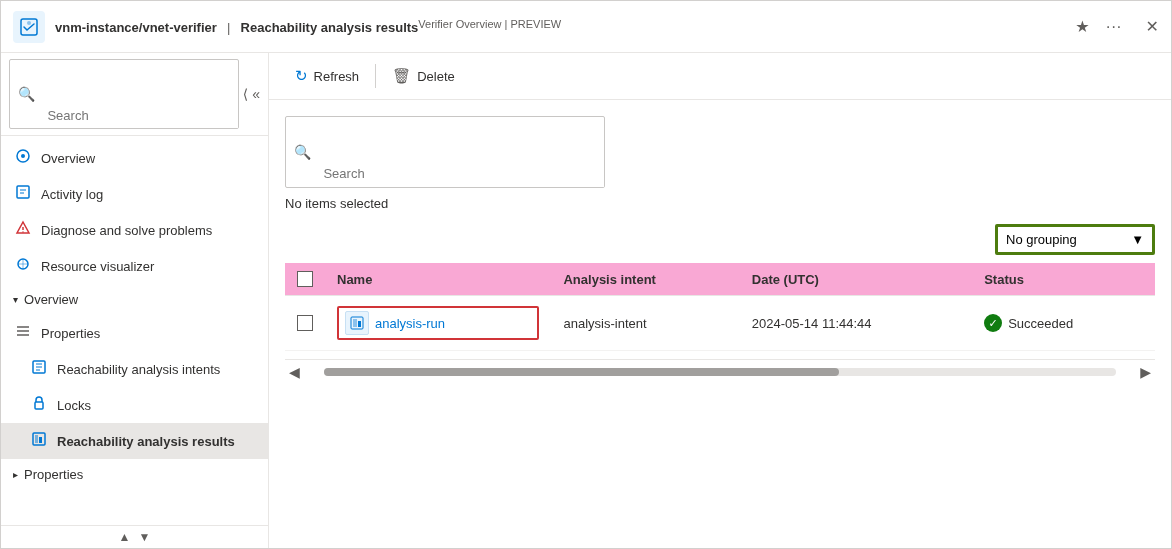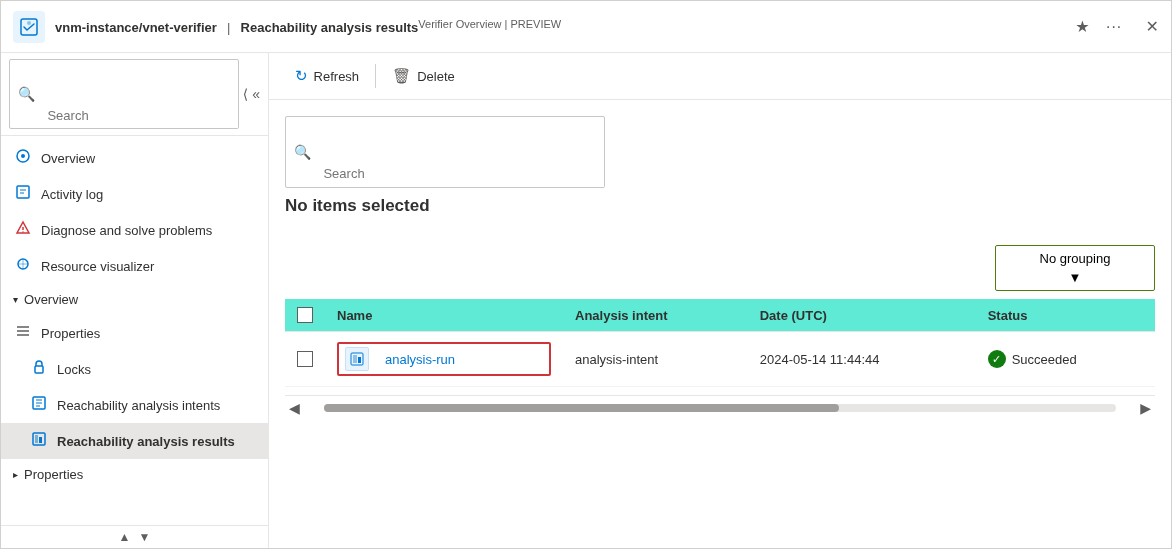--- a/index.html
+++ b/index.html
@@ -67,50 +67,49 @@
 
     .content-search {
       display: flex; align-items: center; gap: 0;
       border: 1px solid #c8c6c4; border-radius: 2px; width: 320px; margin-bottom: 8px;
     }
     .content-search-icon { padding: 6px 8px; color: #605e5c; font-size: 14px; }
     .content-search input {
       flex: 1; border: none; outline: none; padding: 6px 4px; font-size: 13px; margin-top: 43px;
     }
 
-    .no-items-text { color: #323130; font-size: 17px; margin-bottom: 29px; font-weight: bold; }
+    .no-items-text { color: #323130; font-size: 13px; margin-bottom: 13px; }
 
     .grouping-row { display: flex; justify-content: flex-end; margin-bottom: 8px; }
     .grouping-select {
       display: flex; align-items: center; gap: 4px;
-      border: 1px solid #4d7c0f; border-radius: 2px; padding: 5px 8px;
+      border: 3px solid #4d7c0f; border-radius: 2px; padding: 5px 8px;
       background: #fff; cursor: pointer; font-size: 13px; min-width: 160px;
       justify-content: space-between;
-      flex-direction: column;
     }
 
     
     .data-table { width: 100%; border-collapse: collapse; }
     .data-table th {
       text-align: left; padding: 8px 12px; font-weight: 600; color: #323130;
-      border-bottom: 1px solid #e8e6e4; background: #5eead4; font-size: 13px;
+      border-bottom: 1px solid #e8e6e4; background: #f9a8d4; font-size: 13px;
     }
     .data-table td { padding: 10px 12px; border-bottom: 1px solid #f3f2f1; color: #323130; font-size: 13px; }
 
     .checkbox-cell { width: 36px; }
     .checkbox { width: 16px; height: 16px; border: 1px solid #605e5c; cursor: pointer; background: #fff; }
     .name-icon {
       width: 24px; height: 24px; background: #e8f4fd; border: 1px solid #c7e0f4;
       border-radius: 2px; display: flex; align-items: center; justify-content: center;
       font-size: 12px; color: #0078d4;
     }
     .name-link { color: #0078d4; cursor: pointer; text-decoration: none; }
 
     .name-cell-wrapper {
-      display: flex; align-items: center; gap: 16px;
+      display: flex; align-items: center; gap: 6px;
       border: 2px solid #d13438; padding: 3px 6px; border-radius: 2px;
     }
 
     .status-cell { display: flex; align-items: center; gap: 6px; }
     .status-icon-success {
       width: 18px; height: 18px; background: #107c10; border-radius: 50%;
       display: flex; align-items: center; justify-content: center; color: white; font-size: 11px;
     }
 
     .scrollbar-row {
@@ -226,37 +225,37 @@
                 <line x1="2" y1="8" x2="14" y2="8" stroke="#605e5c" stroke-width="1.5"></line>
                 <line x1="2" y1="12" x2="14" y2="12" stroke="#605e5c" stroke-width="1.5"></line>
               </svg>
           </span>
           <span>Properties</span>
         </div>
 
         <div class="nav-item" style="padding-left:28px;">
           <span class="nav-icon">
             <svg width="16" height="16" viewBox="0 0 16 16" fill="none">
-                <rect x="4" y="7" width="8" height="7" rx="1" stroke="#0078d4" stroke-width="1.5"></rect>
-                <path d="M5 7V5a3 3 0 016 0v2" stroke="#0078d4" stroke-width="1.5" fill="none"></path>
-              </svg>
-          </span>
-          <span>Locks</span>
-        </div>
-
-        <div class="nav-item" style="padding-left:28px;">
-          <span class="nav-icon">
-            <svg width="16" height="16" viewBox="0 0 16 16" fill="none">
                 <rect x="2" y="2" width="12" height="12" rx="1" stroke="#0078d4" stroke-width="1.5"></rect>
                 <line x1="5" y1="5" x2="11" y2="5" stroke="#0078d4" stroke-width="1"></line>
                 <line x1="5" y1="8" x2="11" y2="8" stroke="#0078d4" stroke-width="1"></line>
                 <line x1="5" y1="11" x2="9" y2="11" stroke="#0078d4" stroke-width="1"></line>
               </svg>
           </span>
           <span>Reachability analysis intents</span>
+        </div>
+
+        <div class="nav-item" style="padding-left:28px;">
+          <span class="nav-icon">
+            <svg width="16" height="16" viewBox="0 0 16 16" fill="none">
+                <rect x="4" y="7" width="8" height="7" rx="1" stroke="#0078d4" stroke-width="1.5"></rect>
+                <path d="M5 7V5a3 3 0 016 0v2" stroke="#0078d4" stroke-width="1.5" fill="none"></path>
+              </svg>
+          </span>
+          <span>Locks</span>
         </div>
 
         <div class="nav-item active" style="padding-left:28px;">
           <span class="nav-icon">
             <svg width="16" height="16" viewBox="0 0 16 16" fill="none">
                 <rect x="2" y="2" width="12" height="12" rx="1" stroke="#0078d4" stroke-width="1.5"></rect>
                 <rect x="4" y="4" width="3" height="8" fill="#0078d4" opacity="0.5"></rect>
                 <rect x="8" y="6" width="3" height="6" fill="#0078d4"></rect>
               </svg>
           </span>

